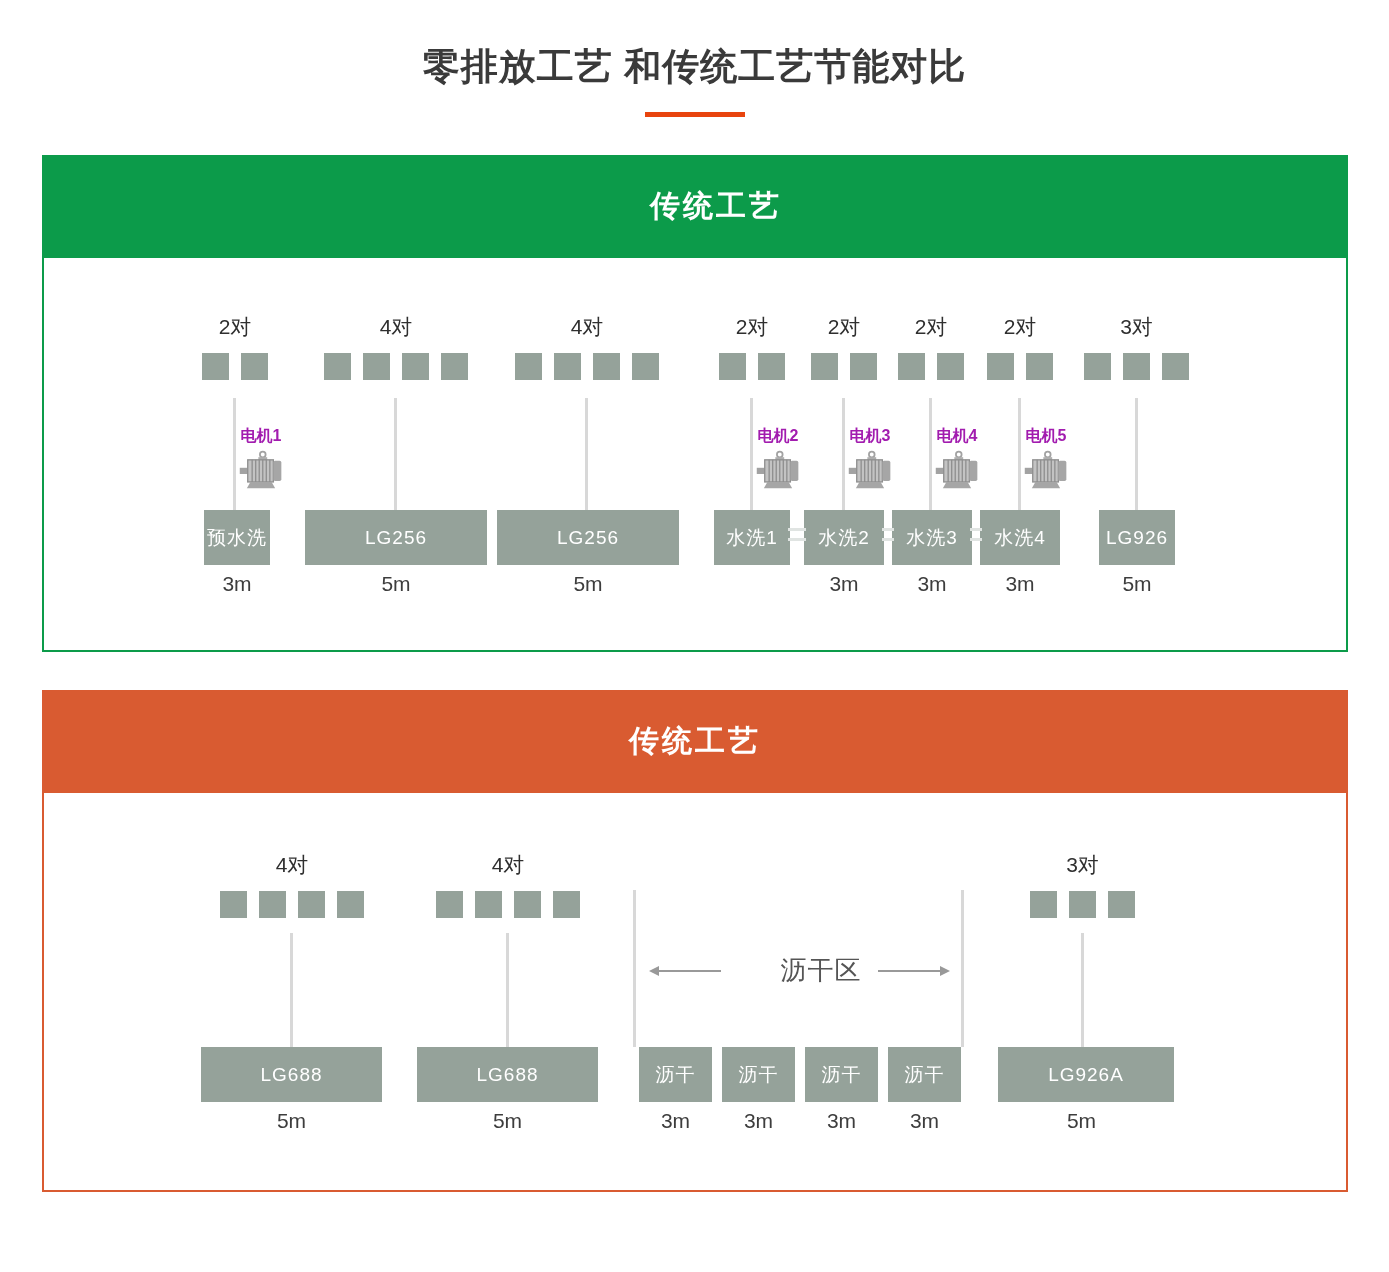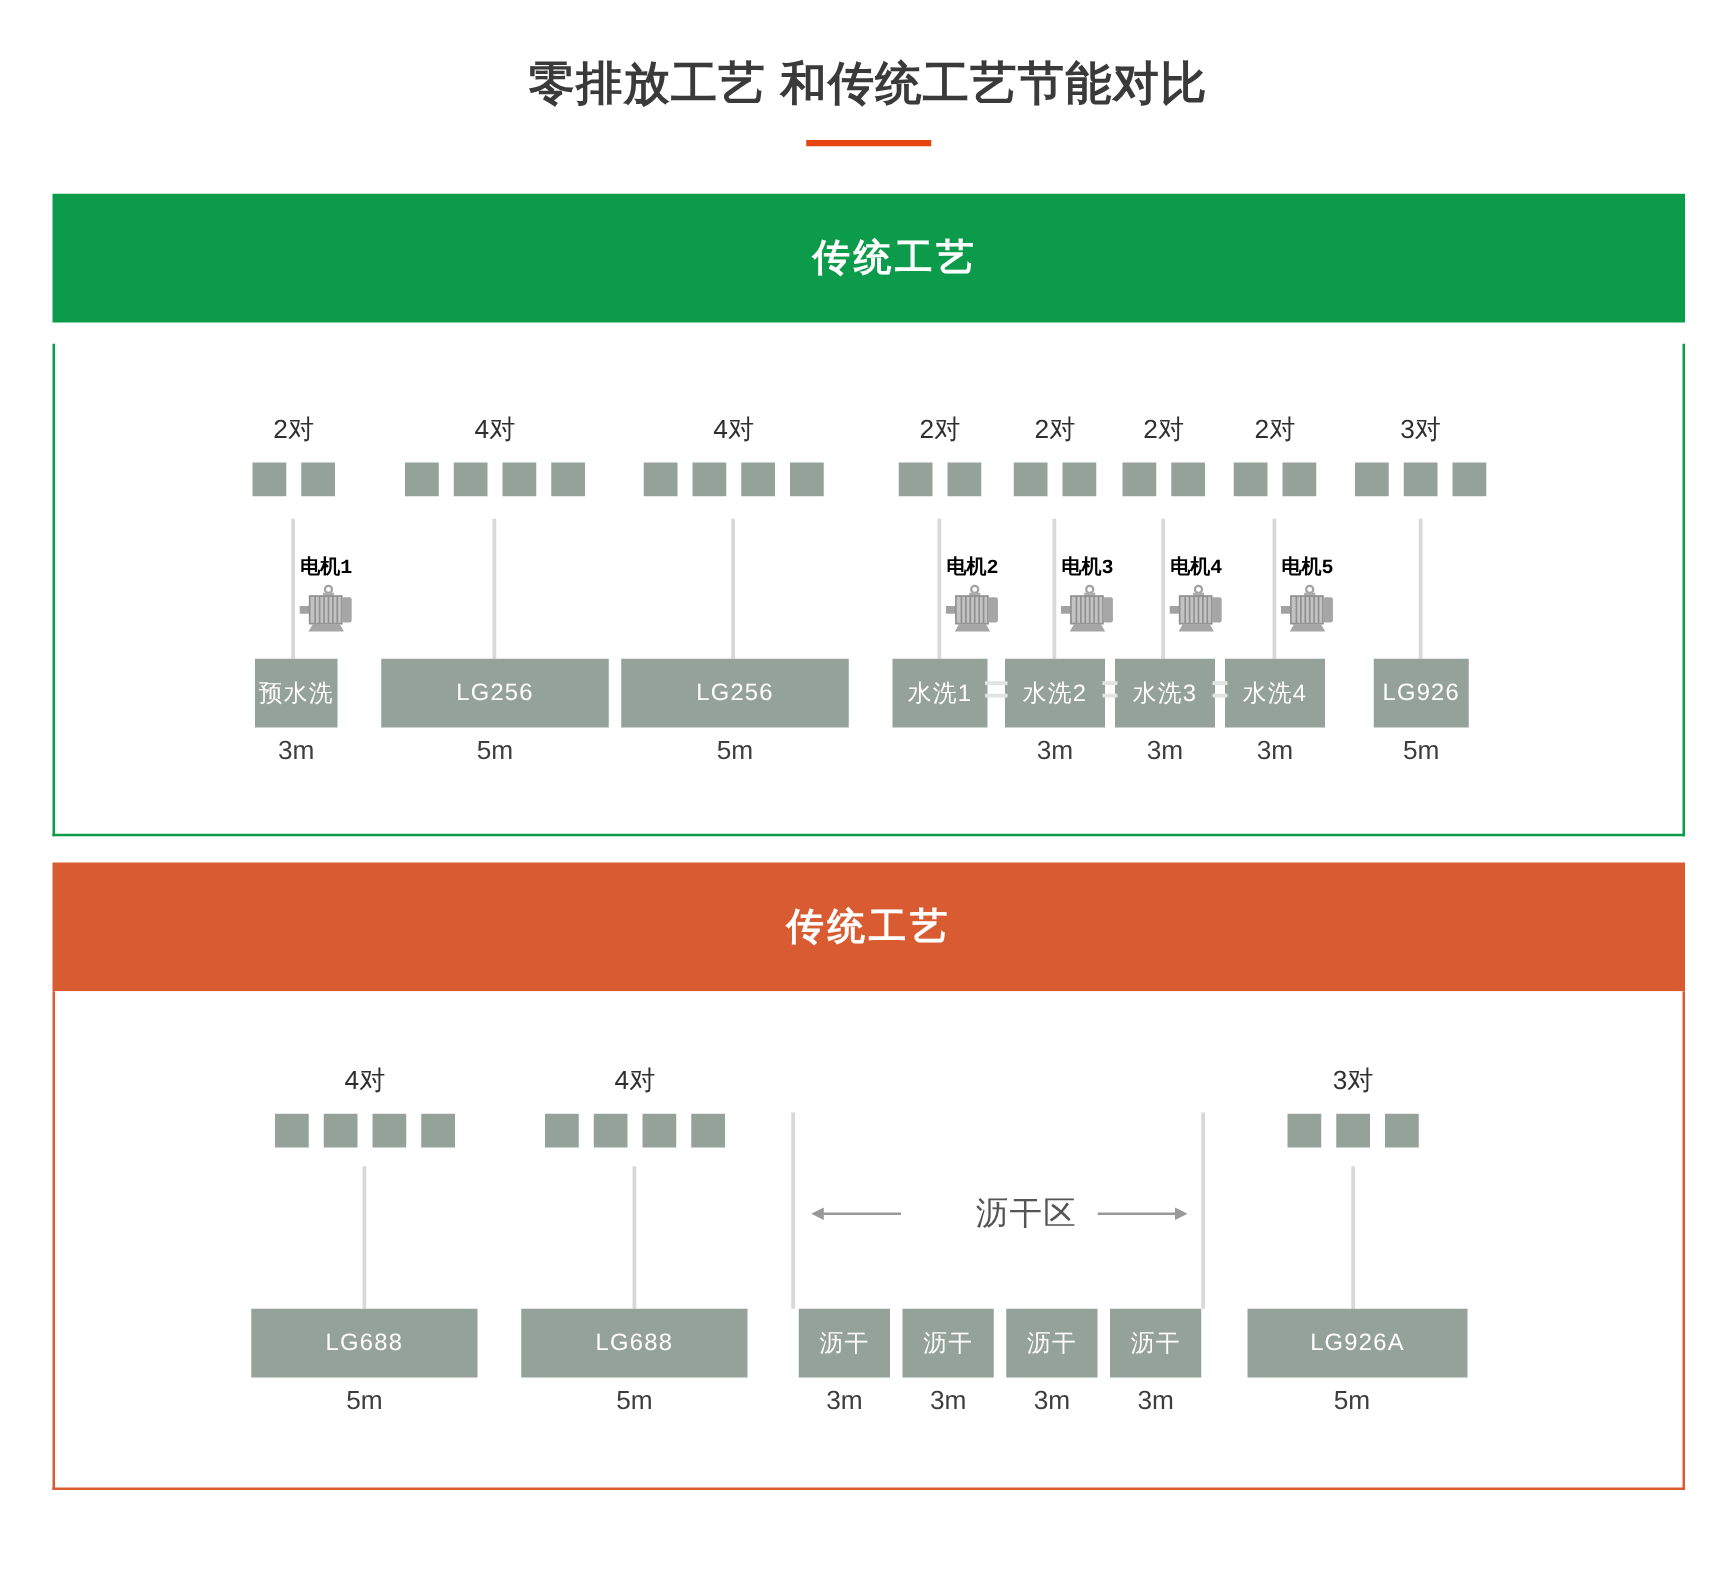--- a/index.html
+++ b/index.html
@@ -11,32 +11,32 @@
            font-size:37px; font-weight:700; color:#3a3a3a; letter-spacing:1px; }
   .title-underline { position:absolute; left:645px; top:112px; width:100px; height:5px;
            background:var(--accent,#e8440e); }
 
   .panel { position:absolute; left:42px; width:1306px; }
   .panel-header { height:103px; display:flex; align-items:center; justify-content:center;
            font-size:30px; font-weight:700; color:#fff; letter-spacing:3px; }
   .panel-body { position:relative; background:#fff; }
   .green  .panel-header { background:var(--green,#0c9b4a);padding-left:42px; }
   .orange .panel-header { background:var(--orange,#d95b31); }
-  .green  .panel-body { border:2px solid var(--green,#0c9b4a); border-top:none; height:394px;margin-top:17px; }
+  .green  .panel-body { border:2px solid var(--green,#0c9b4a); border-top:none; height:394px; }
   .orange .panel-body { border:2px solid var(--orange,#d95b31); border-top:none; height:399px; }
 
   .pair-group { position:absolute; top:55px; text-align:center; }
   .pair-label { display:block; font-size:21px; color:#2f2f2f; line-height:28px; margin-bottom:12px; }
   .squares { display:flex; gap:12px; justify-content:center; }
   .sq { width:27px; height:27px; background:var(--box,#95a29a); flex:0 0 auto; }
 
   .vline { position:absolute; width:3px; background:#d8d8d8; }
 
   .motor { position:absolute; top:168px; width:56px; text-align:center; }
-  .motor-label { font-size:16px; font-weight:700; color:#000000; margin-bottom:3px; white-space:nowrap;font-family:Liberation Mono, monospace; }
+  .motor-label { font-size:16px; font-weight:700; color:#a21caf; margin-bottom:3px; white-space:nowrap; }
 
   .mbox { position:absolute; height:55px; background:var(--box,#95a29a); color:#fff;
           display:flex; align-items:center; justify-content:center; font-size:19px; letter-spacing:1px; }
   .dim  { position:absolute; text-align:center; font-size:21px; color:#3d3d3d; }
 
   .dbl { position:absolute; height:13px; }
   .dbl::before,.dbl::after { content:""; position:absolute; left:0; right:0; height:3px; background:#e0e4e2; }
   .dbl::before { top:0; } .dbl::after { bottom:0; }
 
   .drain-zone { position:absolute; display:flex; align-items:center; justify-content:center; gap:16px; }

